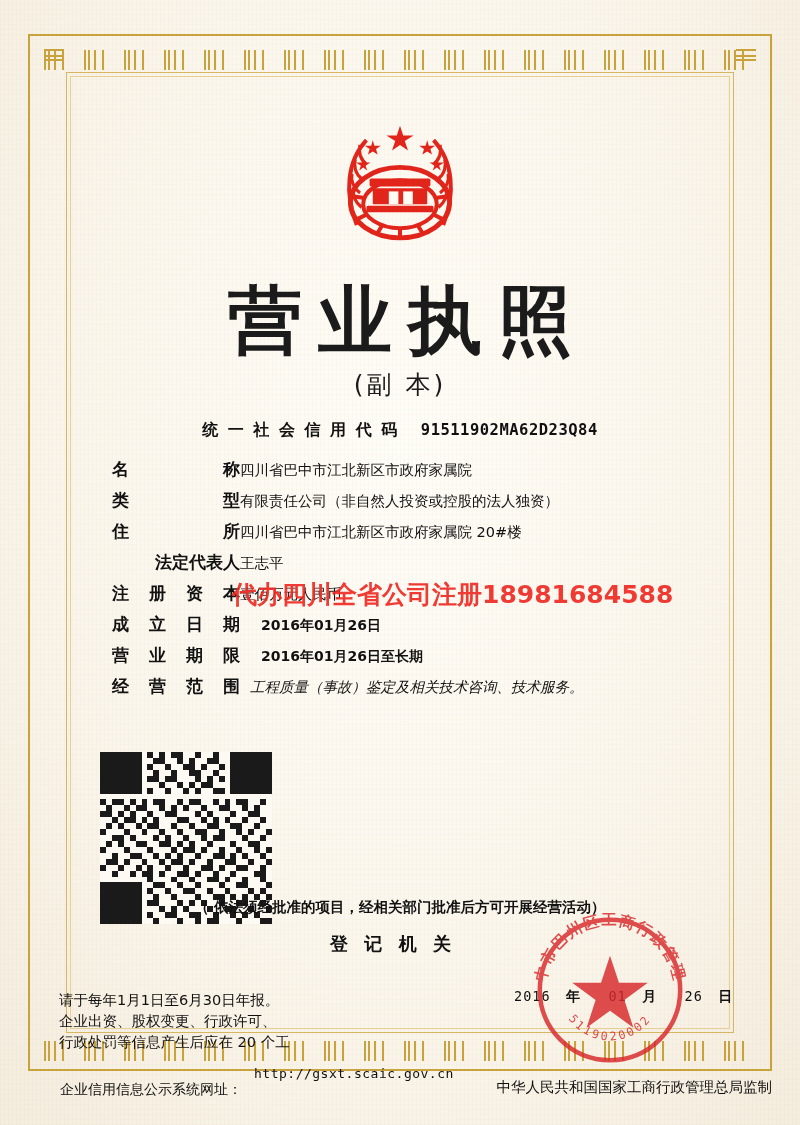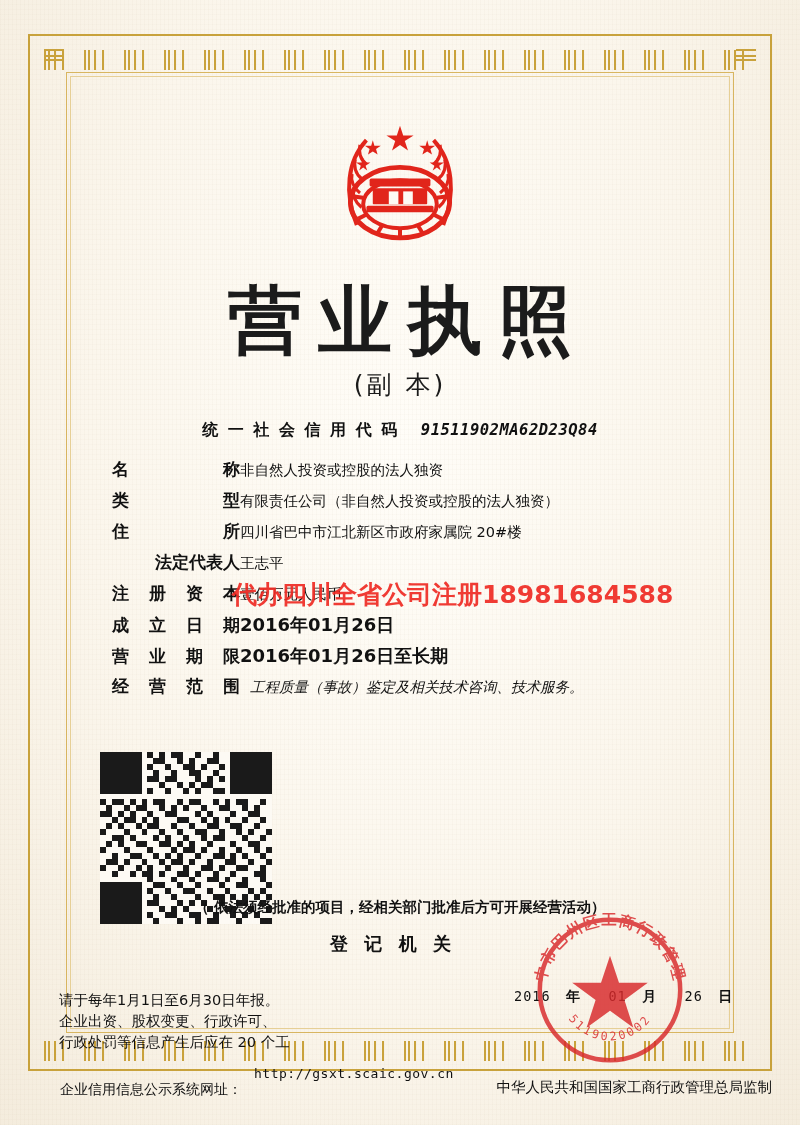--- a/index.html
+++ b/index.html
@@ -112,21 +112,20 @@
     font-family: "DejaVu Sans", "Liberation Sans", sans-serif;
     font-size: 16px;
     letter-spacing: 2px;
     color: #111;
     font-weight: bold;
   }
   .credit-code .code-val {
     letter-spacing: 0.5px;
     font-family: "DejaVu Sans Mono", monospace;
     font-size: 15.5px;
-    font-style: italic;
   }
 
   
   .fields {
     position: absolute;
     left: 112px;
     top: 458px;
     width: 600px;
   }
   .frow {
@@ -145,21 +144,21 @@
     justify-content: space-between;
   }
   .flabel span { display: inline-block; }
   .fvalue {
     font-family: "DejaVu Sans", "Liberation Sans", sans-serif;
     font-size: 14.5px;
     color: #111;
     white-space: nowrap;
   }
   .fvalue.bold { font-weight: bold; }
-  .fvalue.small { font-size: 18px; }
+  .fvalue.small { font-size: 14px; padding-left: 21px; }
   .fvalue.scope { font-size: 14.5px; }
 
   
   .qr {
     position: absolute;
     left: 100px;
     top: 752px;
     width: 172px;
     height: 172px;
   }
@@ -329,21 +328,21 @@
     <span>统 一 社 会 信 用 代 码</span>
     <span class="code-val" style="margin-left:14px;">91511902MA62D23Q84</span>
   </div>
 
   <div class="fields">
     <div class="frow">
       <div class="flabel">
           <span>名</span>
           <span>称</span>
         </div>
-      <div class="fvalue">非自然人投资或控股的法人独资</div>
+      <div class="fvalue">四川省巴中市江北新区市政府家属院</div>
     </div>
     <div class="frow">
       <div class="flabel">
           <span>类</span>
           <span>型</span>
         </div>
       <div class="fvalue">有限责任公司（非自然人投资或控股的法人独资）</div>
     </div>
     <div class="frow">
       <div class="flabel">

